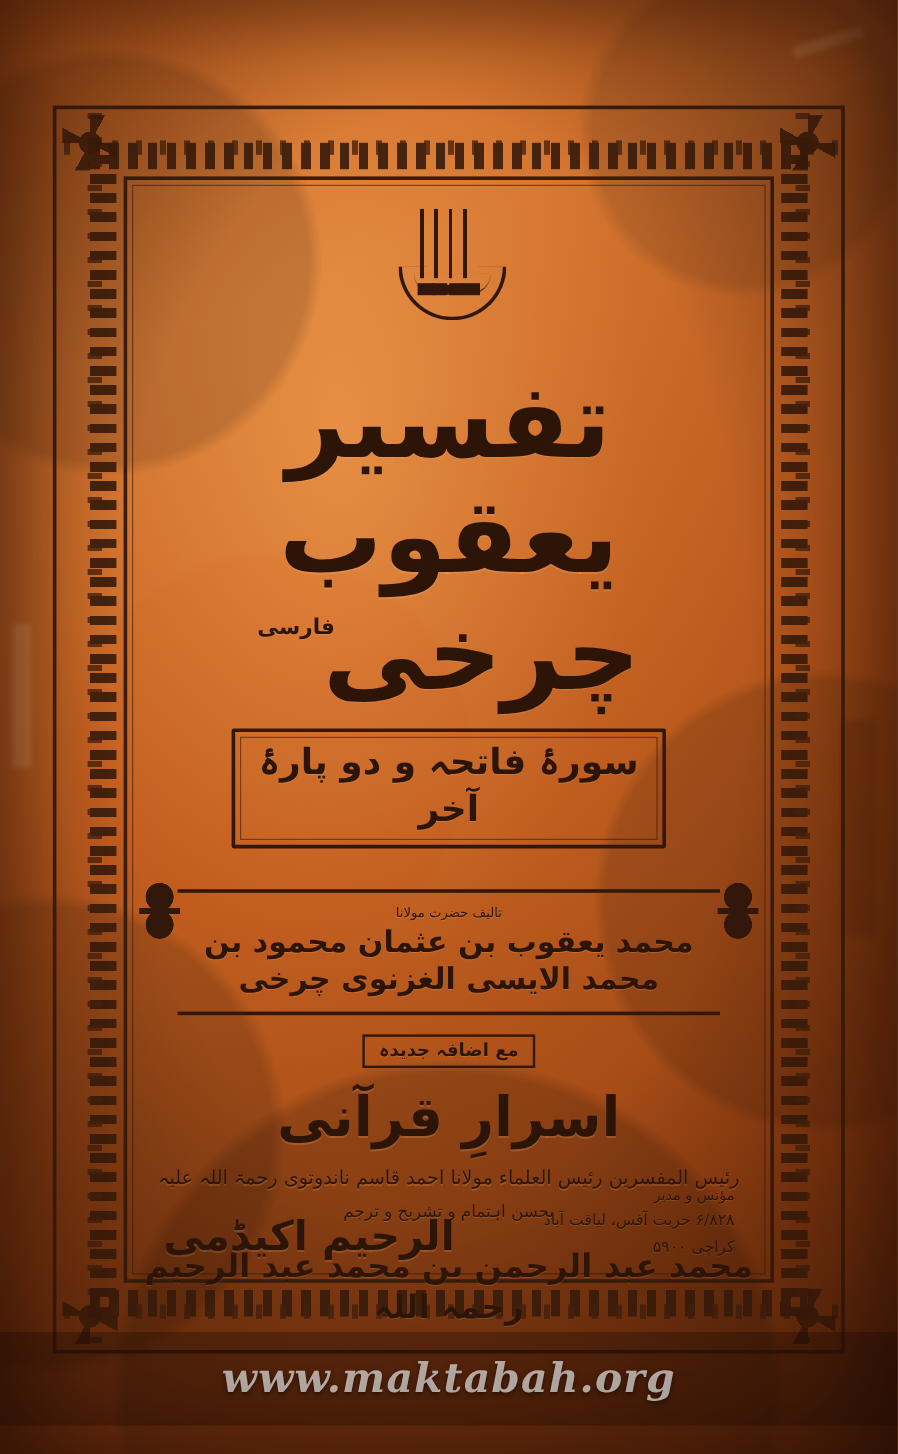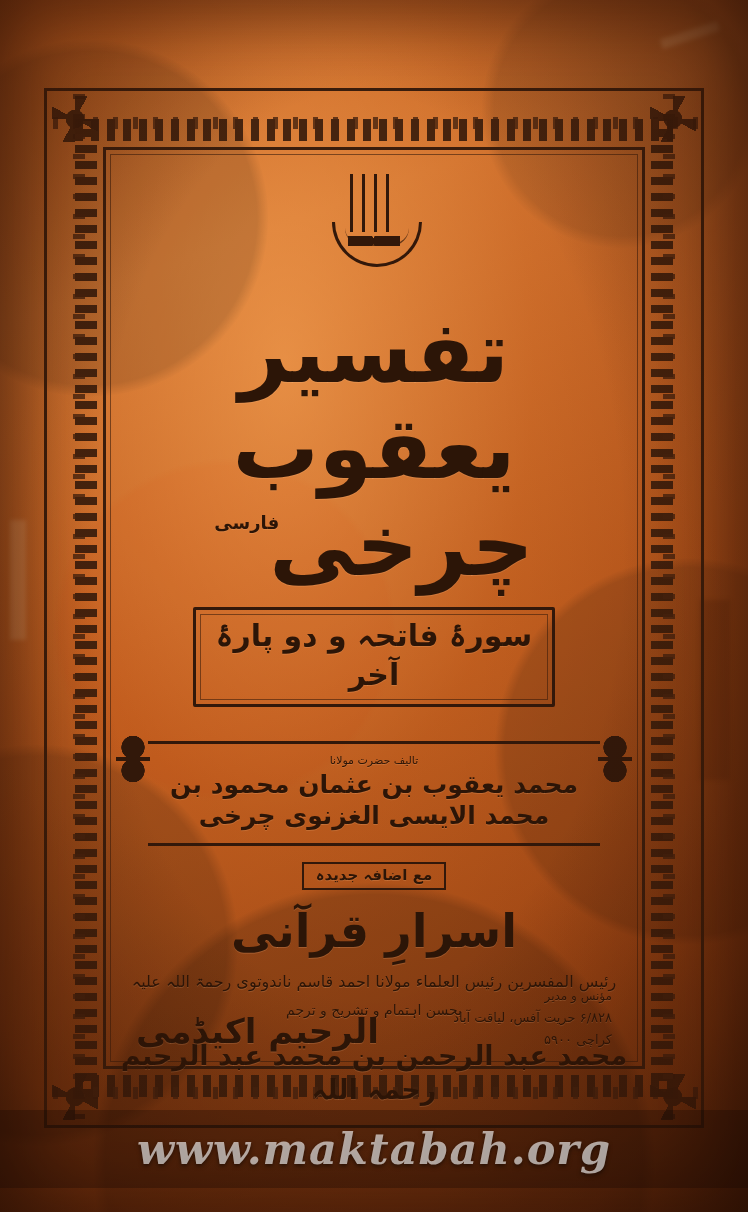--- a/index.html
+++ b/index.html
@@ -337,21 +337,21 @@
     height: 78px;
     background: rgba(20,8,2,0.30);
     display: flex;
     align-items: center;
     justify-content: center;
   }
   .watermark span {
     font-family: "DejaVu Serif", serif;
     font-style: italic;
     font-weight: bold;
-    font-size: 43px;
+    font-size: 34px;
     letter-spacing: 1px;
     color: rgba(255,255,255,0.62);
     text-shadow: 0 2px 4px rgba(0,0,0,0.5);
   }
 
   
   .scuff {
     position: absolute;
     background: rgba(255,210,160,.25);
     filter: blur(2px);

